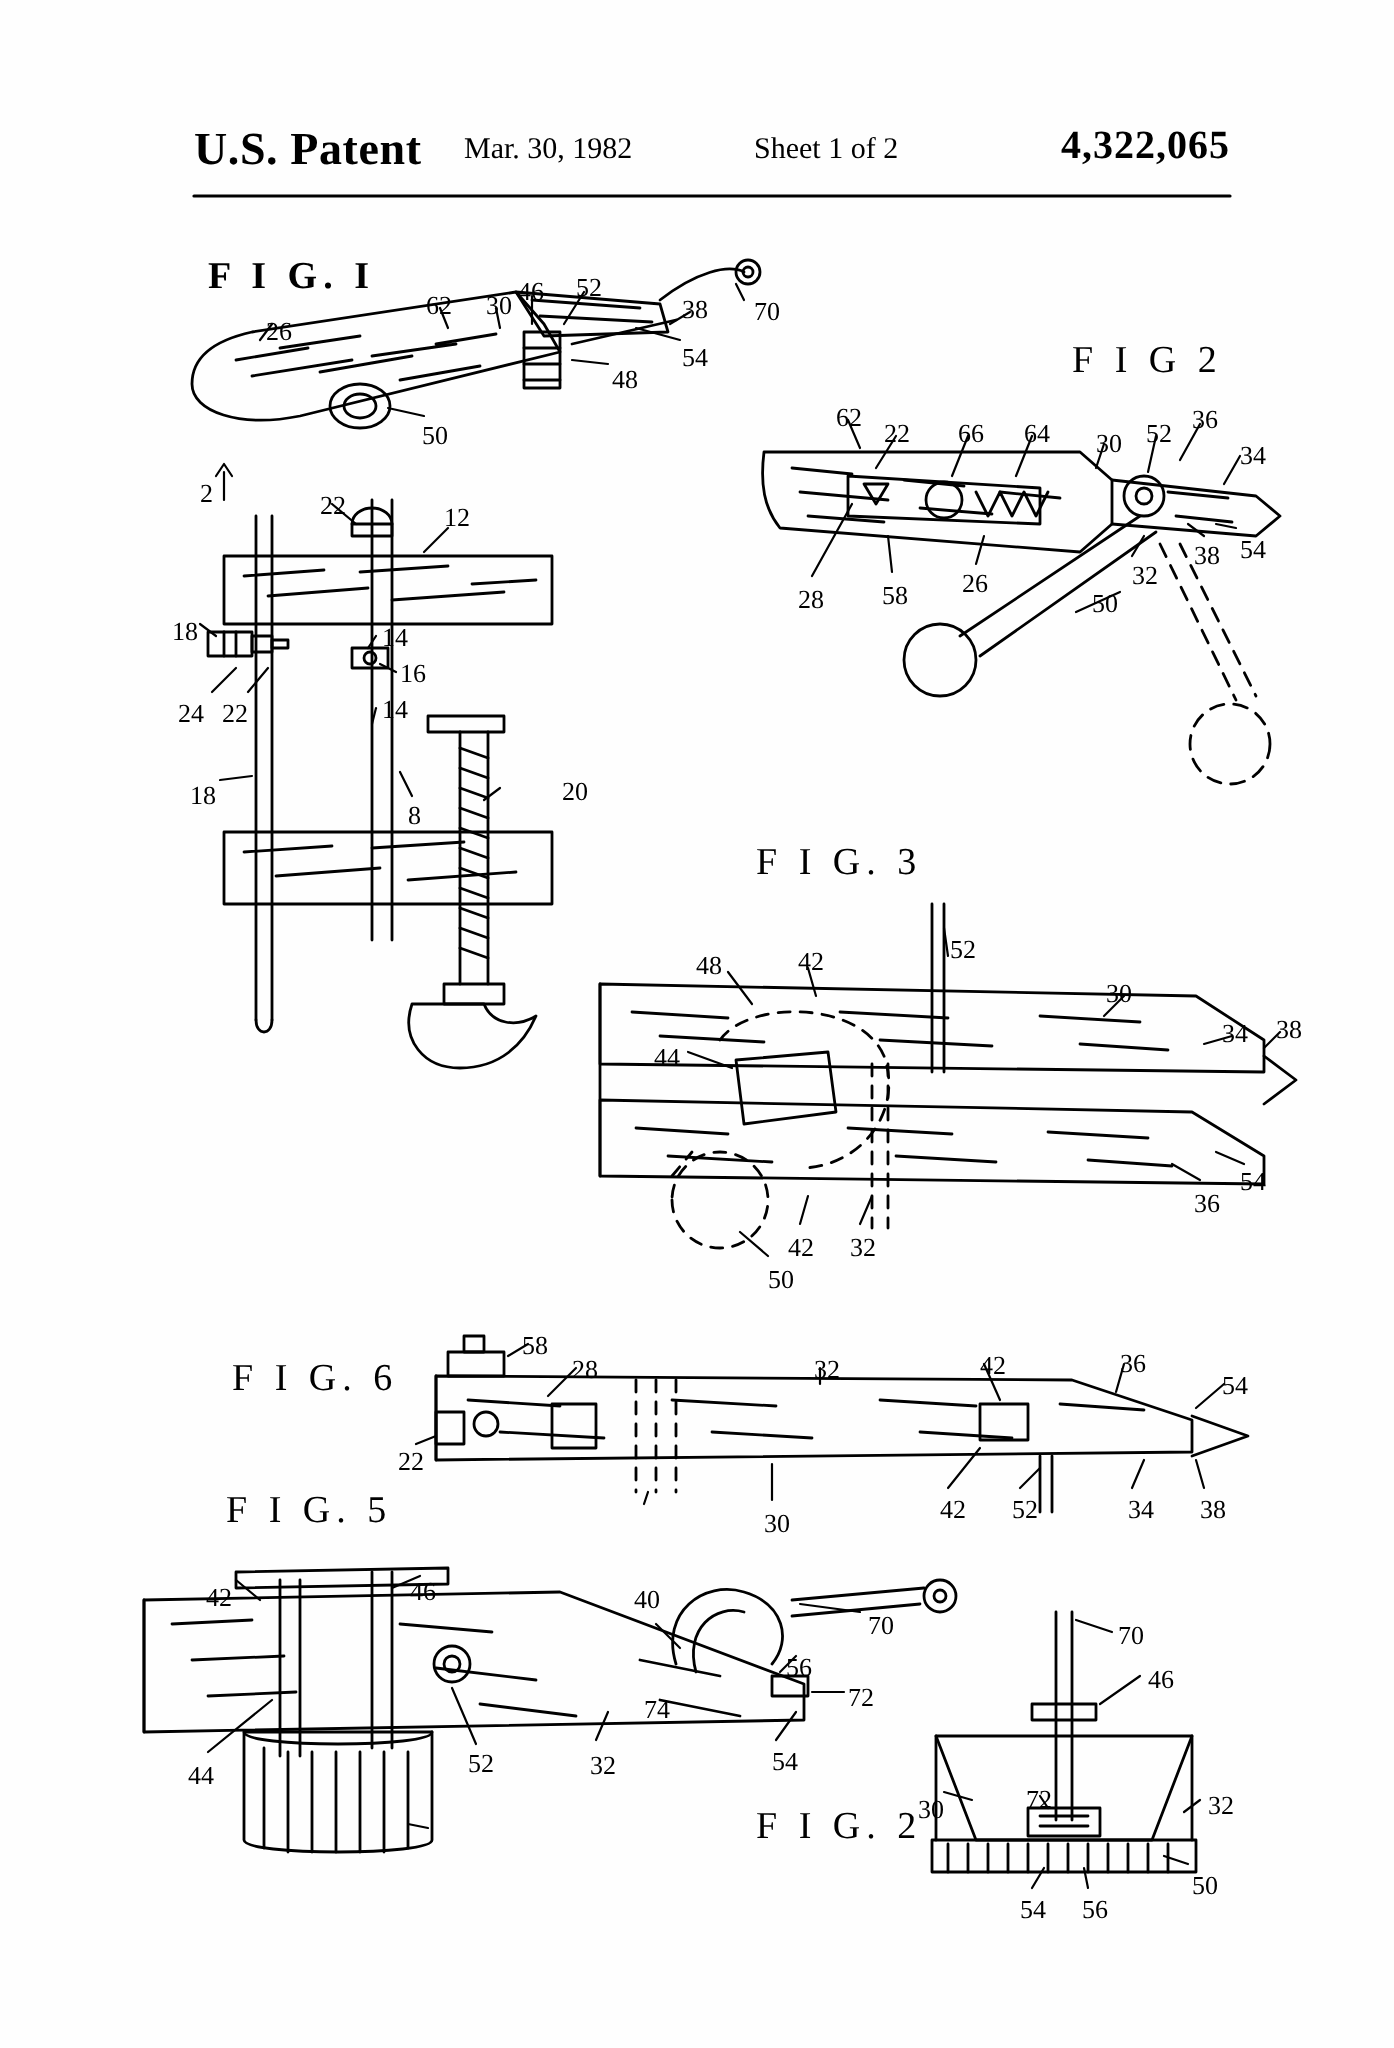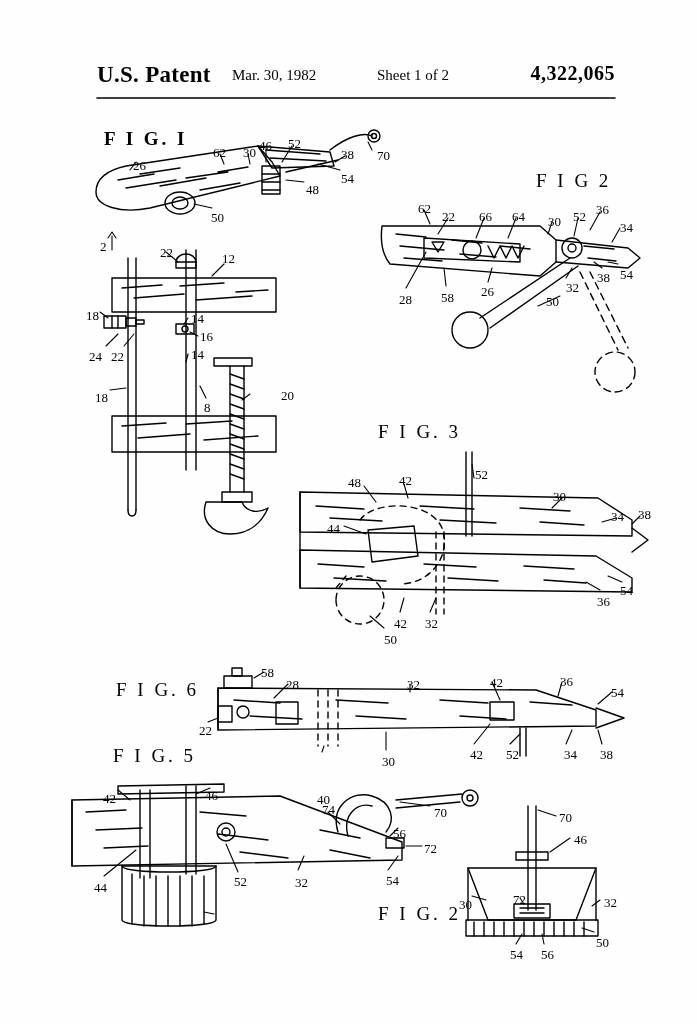--- a/index.html
+++ b/index.html
@@ -413,21 +413,21 @@
       <span class="ref" style="left: 611px; top: 686px;">54</span>
       <span class="ref" style="left: 199px; top: 724px;">22</span>
       <span class="ref" style="left: 470px; top: 748px;">42</span>
       <span class="ref" style="left: 506px; top: 748px;">52</span>
       <span class="ref" style="left: 564px; top: 748px;">34</span>
       <span class="ref" style="left: 600px; top: 748px;">38</span>
       <span class="ref" style="left: 317px; top: 793px;">40</span>
       <span class="ref" style="left: 382px; top: 755px;">30</span>
       <span class="ref" style="left: 103px; top: 792px;">42</span>
       <span class="ref" style="left: 205px; top: 789px;">46</span>
-      <span class="ref" style="left: 322px; top: 803px; text-align: center;">74</span>
+      <span class="ref" style="left: 322px; top: 848px; text-align: center;">74</span>
       <span class="ref" style="left: 434px; top: 806px;">70</span>
       <span class="ref" style="left: 393px; top: 827px;">56</span>
       <span class="ref" style="left: 424px; top: 842px;">72</span>
       <span class="ref" style="left: 94px; top: 881px;">44</span>
       <span class="ref" style="left: 234px; top: 875px;">52</span>
       <span class="ref" style="left: 295px; top: 876px;">32</span>
       <span class="ref" style="left: 386px; top: 874px;">54</span>
       <span class="ref" style="left: 559px; top: 811px;">70</span>
       <span class="ref" style="left: 574px; top: 833px;">46</span>
       <span class="ref" style="left: 459px; top: 898px;">30</span>

